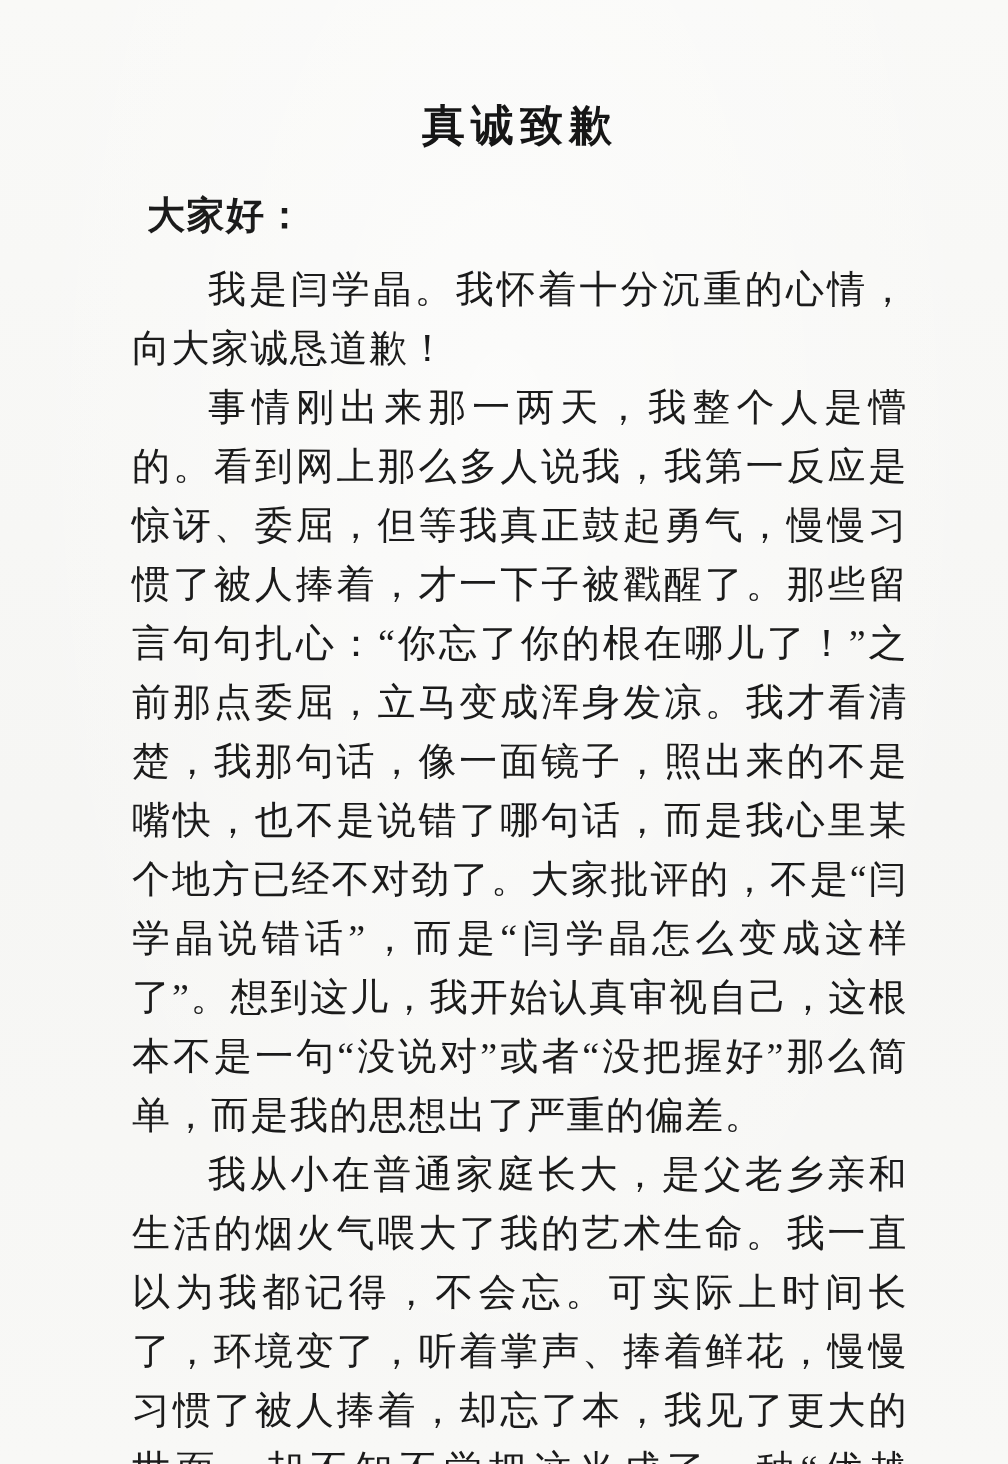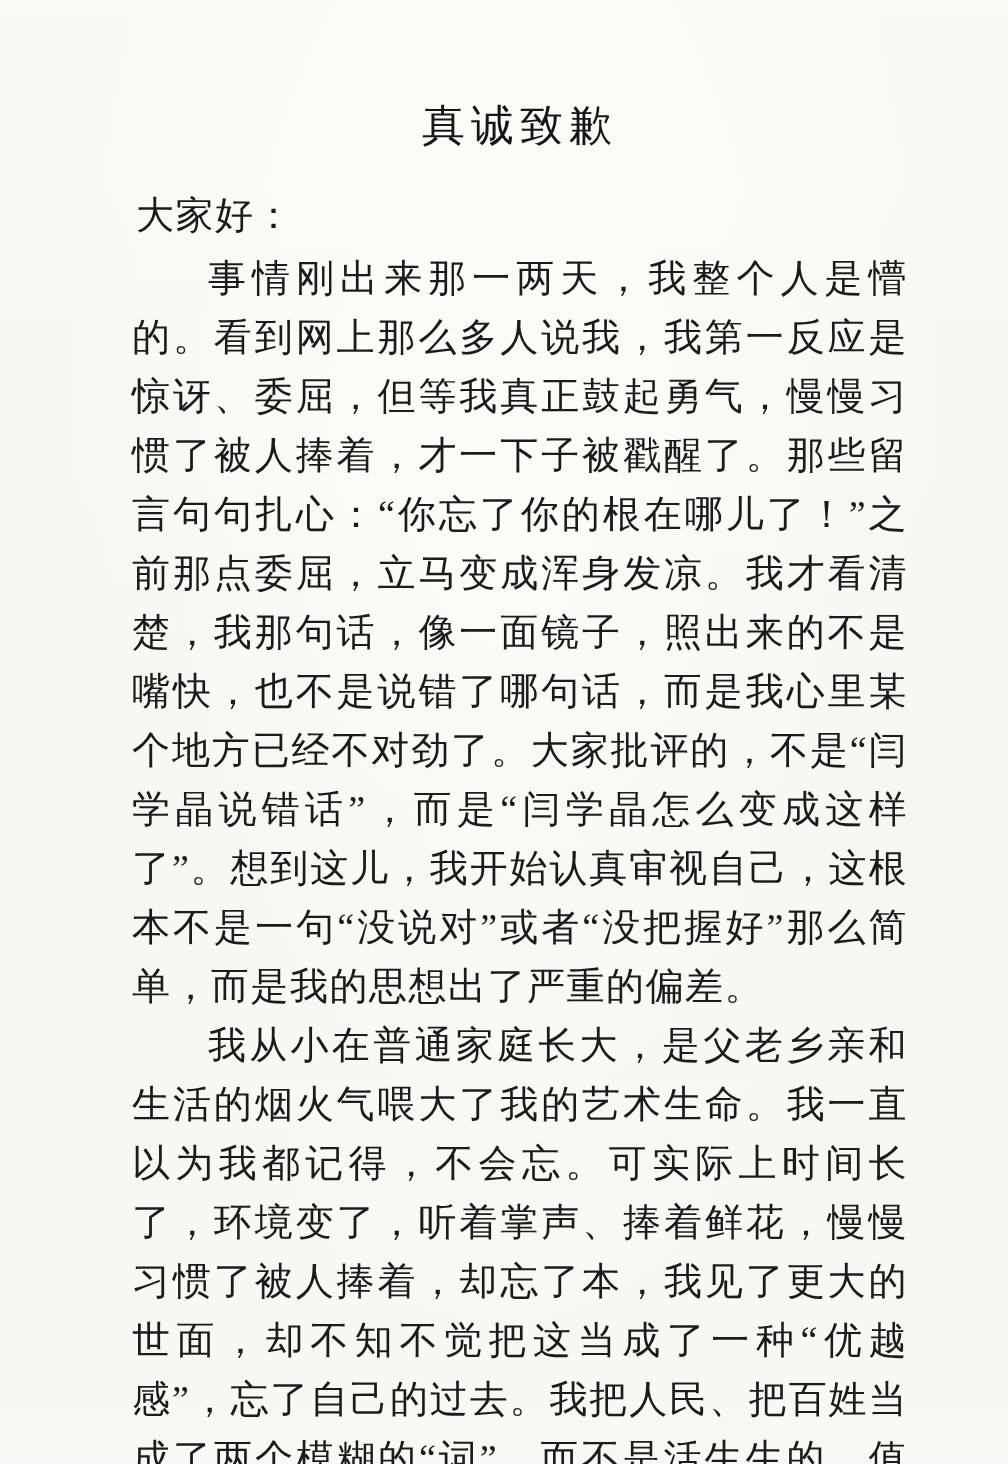--- a/index.html
+++ b/index.html
@@ -20,43 +20,45 @@
       radial-gradient(ellipse at 50% 30%, rgba(255,255,255,0.55), rgba(0,0,0,0) 70%),
       linear-gradient(180deg, #f9f9f7 0%, #f6f6f4 55%, #f8f8f6 100%);
     color: #1b1b1b;
     font-family: "Liberation Serif", "DejaVu Serif", serif;
   }
   .title {
     margin: 0 0 36px 0;
     text-align: center;
     font-size: 43px;
     line-height: 48px;
-    font-weight: normal;
+    font-weight: bold;
     letter-spacing: 6px;
     color: #161616;
   }
   .body-text {
     font-size: 38px;
     line-height: 59px;
     letter-spacing: 1.5px;
     text-align: justify;
     text-justify: inter-ideograph;
   }
   .salutation {
-    margin: 4px;
+    margin: 15px;
     text-indent: 0;
+    font-weight: bold;
   }
   .para {
     margin: 0;
     text-indent: 2em;
   }
 </style>
 </head>
 <body>
 
 <div class="page">
   <h1 class="title">真诚致歉</h1>
   <div class="body-text">
     <p class="salutation">大家好：</p>
+    <p class="para">我是闫学晶。我怀着十分沉重的心情，向大家诚恳道歉！</p>
     <p class="para">事情刚出来那一两天，我整个人是懵的。看到网上那么多人说我，我第一反应是惊讶、委屈，但等我真正鼓起勇气，慢慢习惯了被人捧着，才一下子被戳醒了。那些留言句句扎心：“你忘了你的根在哪儿了！”之前那点委屈，立马变成浑身发凉。我才看清楚，我那句话，像一面镜子，照出来的不是嘴快，也不是说错了哪句话，而是我心里某个地方已经不对劲了。大家批评的，不是“闫学晶说错话”，而是“闫学晶怎么变成这样了”。想到这儿，我开始认真审视自己，这根本不是一句“没说对”或者“没把握好”那么简单，而是我的思想出了严重的偏差。</p>
     <p class="para">我从小在普通家庭长大，是父老乡亲和生活的烟火气喂大了我的艺术生命。我一直以为我都记得，不会忘。可实际上时间长了，环境变了，听着掌声、捧着鲜花，慢慢习惯了被人捧着，却忘了本，我见了更大的世面，却不知不觉把这当成了一种“优越感”，忘了自己的过去。我把人民、把百姓当成了两个模糊的“词”，而不是活生生的、值得尊敬的、和我连着根的</p>
   </div>
 </div>
 
 </body></html>

